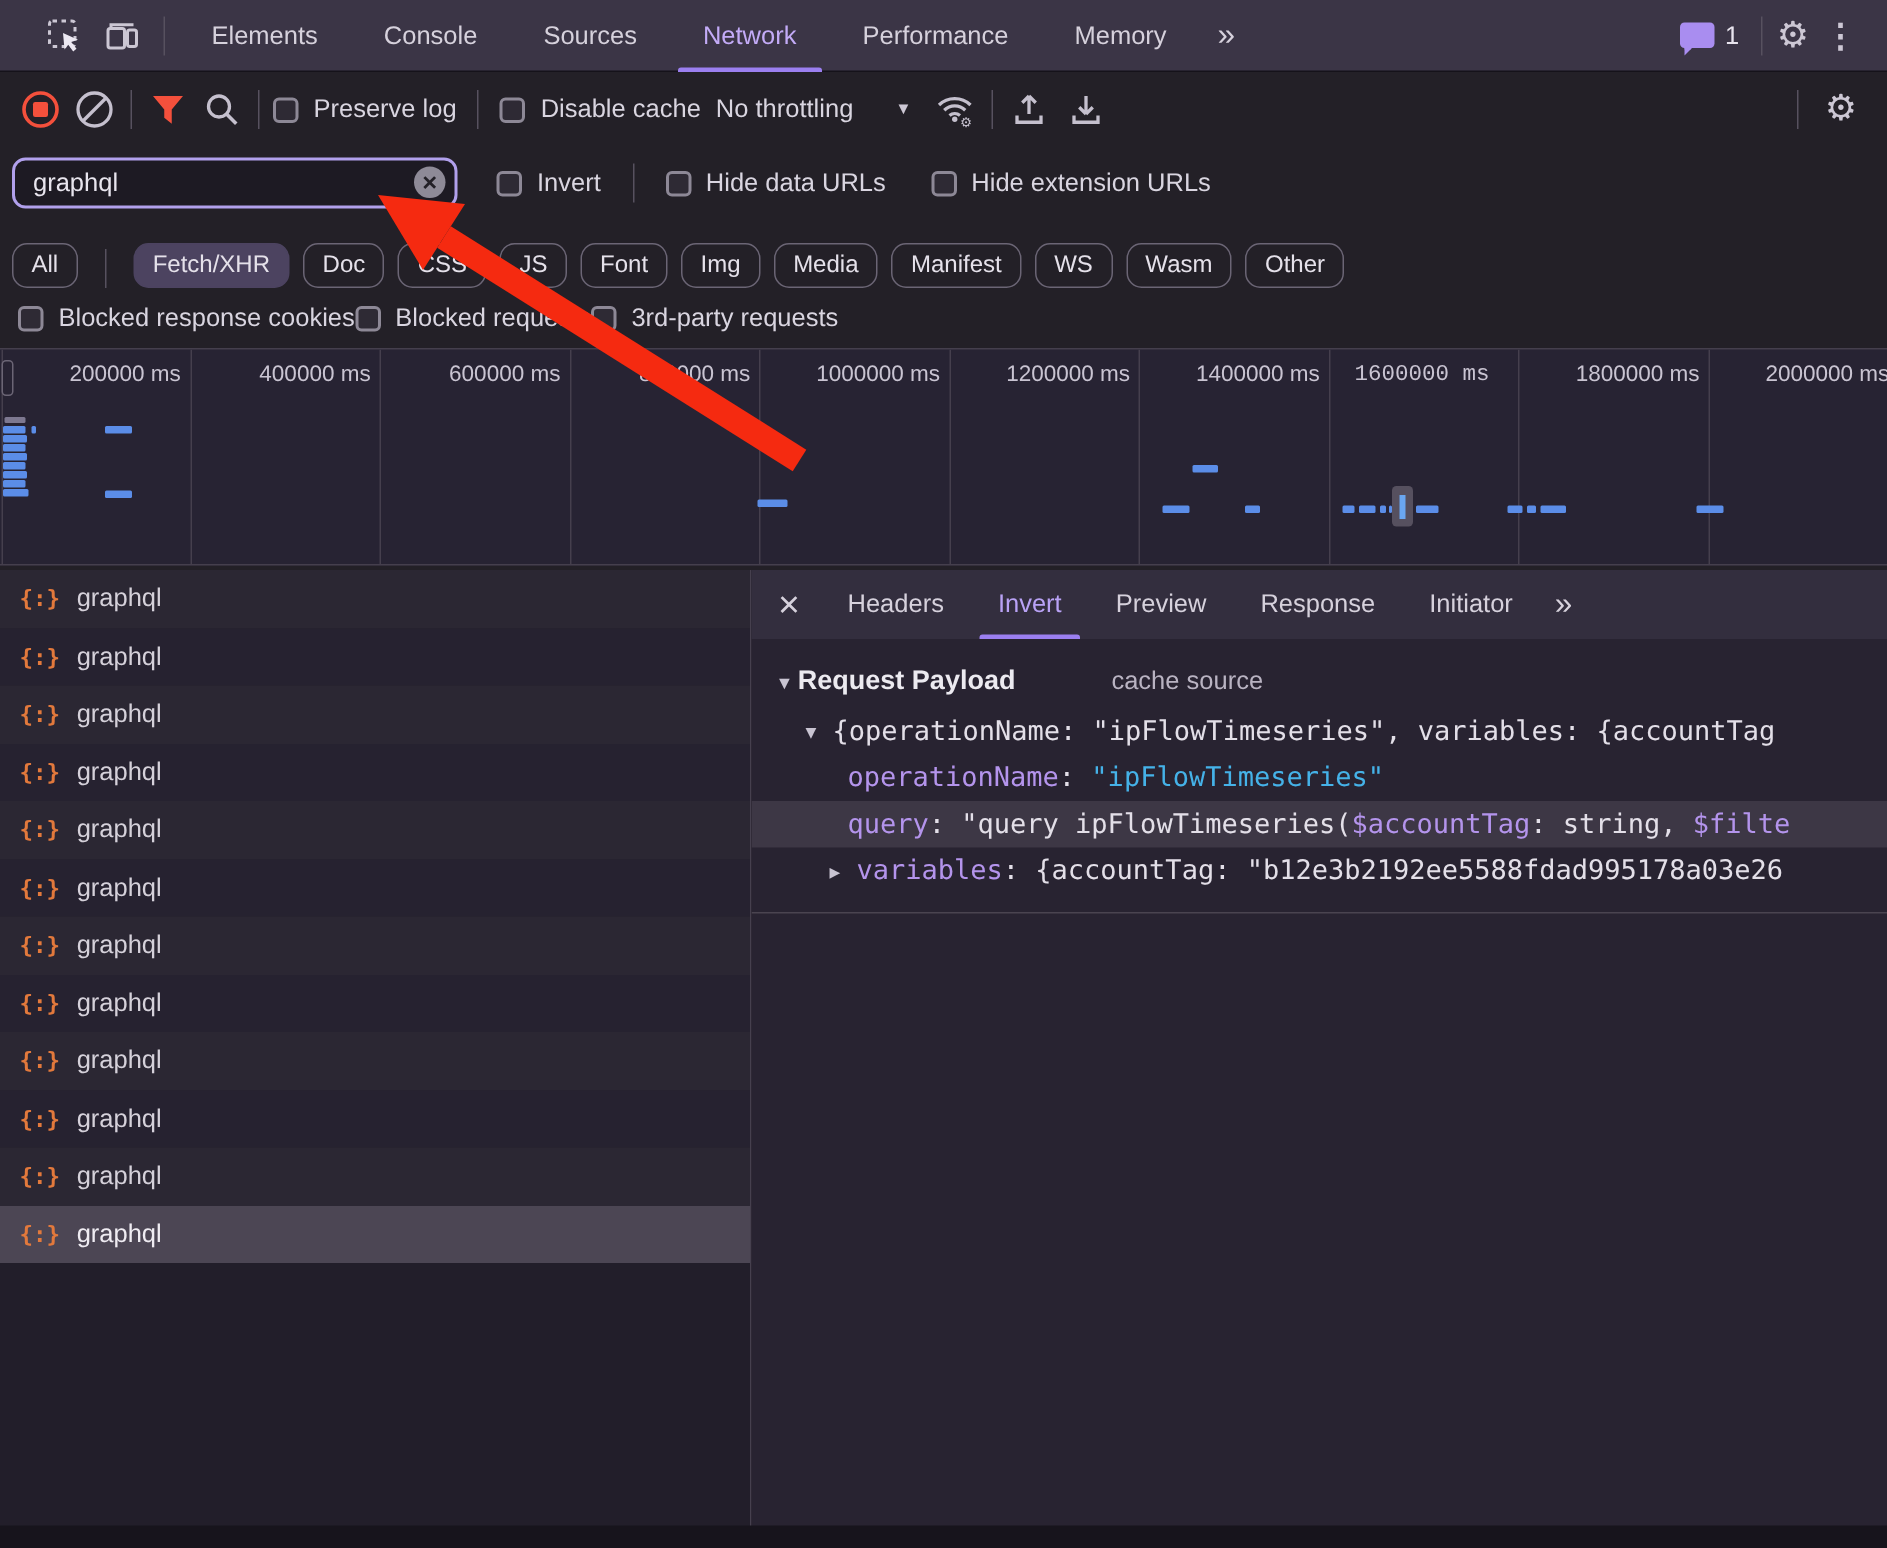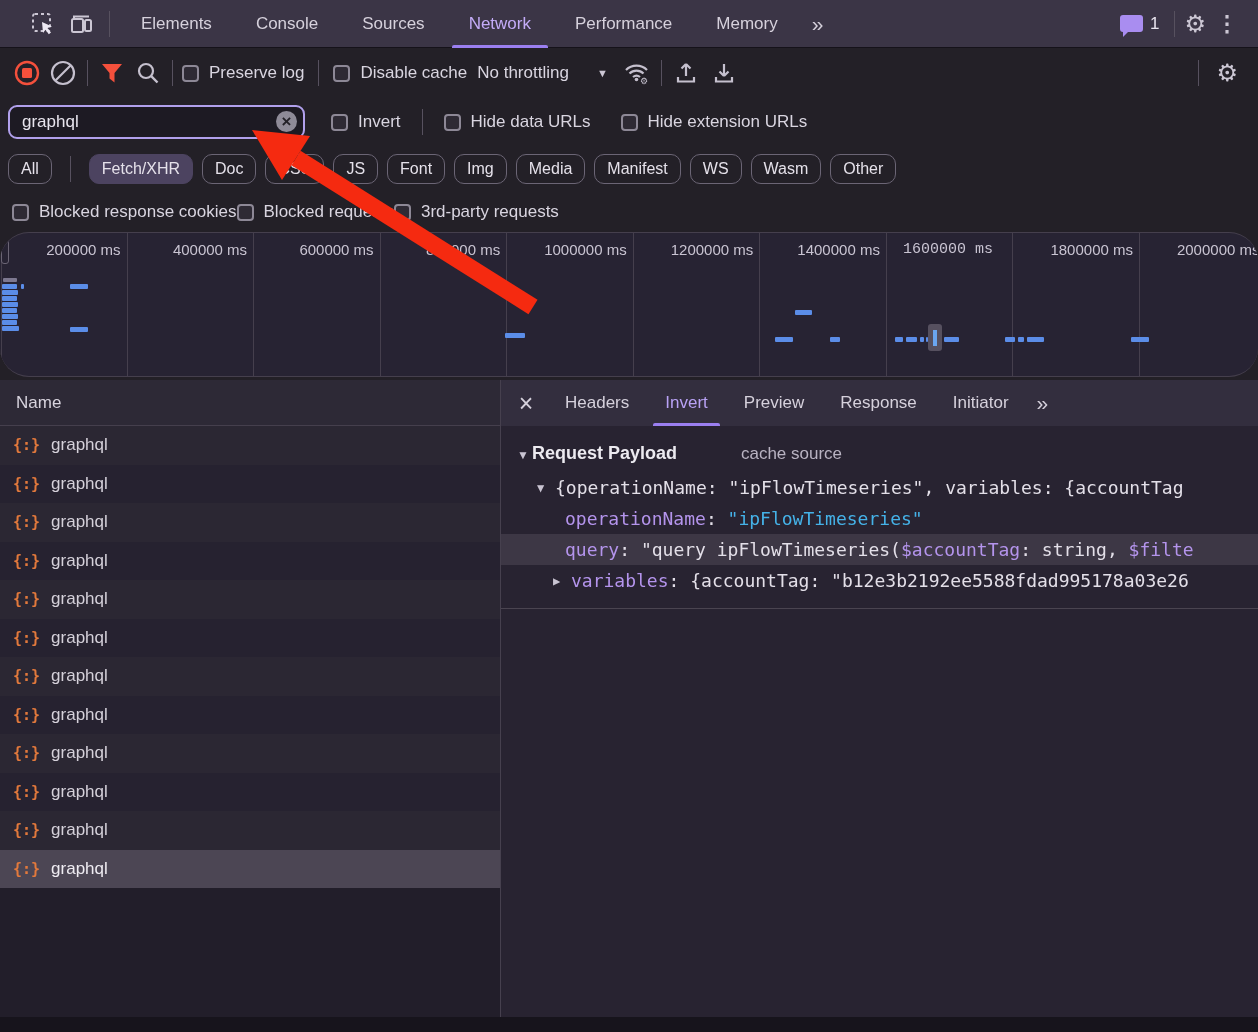--- a/index.html
+++ b/index.html
@@ -38,30 +38,30 @@
   .filter-row { display:flex; align-items:center; height:48px; padding:0 8px; gap:12px; background:#232027; }
   .filter-wrap { position:relative; width:297px; height:34px; border:2px solid #b1a0ec; border-radius:9px;
                  background:#1d1a23; display:flex; align-items:center; padding:0 32px 0 10px; flex:none; }
   .filter-input { flex:1; min-width:0; background:transparent; border:none; outline:none;
                   color:#e8e5ee; font-size:17px; font-family:"Liberation Sans",sans-serif; }
   .clear-pill { position:absolute; right:6px; top:4px; width:21px; height:21px; border-radius:50%;
                 background:#8e8a97; color:#232027; display:flex; align-items:center; justify-content:center;
                 font-size:17px; font-weight:bold; line-height:1; }
 
   
-  .chips-row { display:flex; align-items:center; height:46px; padding:0 8px; gap:9px; background:#232027; }
+  .chips-row { display:flex; align-items:flex-end; height:46px; padding:0 8px; gap:9px; background:#232027; }
   .chip { padding:5px 12px; border:1.5px solid #6b6575; border-radius:10px; font-size:16px;
           color:#e5e1ea; background:transparent; flex:none; }
   .chip.selected { background:#4c4360; border-color:#4c4360; }
 
   .cb-row { display:flex; align-items:center; height:40px; padding:0 12px; background:#232027; }
 
   
   .timeline { position:relative; height:145px; background:#272333;
-              border-top:1px solid #453f4d; border-bottom:1px solid #453f4d; overflow:hidden;border-radius:29px; }
+              border-top:1px solid #453f4d; border-bottom:1px solid #453f4d; overflow:hidden; }
   .tl-divider { position:absolute; top:0; bottom:0; width:1px; background:#453f4d; }
   .tl-label { position:absolute; top:8px; font-size:15px; color:#c9c4d2; white-space:nowrap; }
   .tl-bar { position:absolute; background:#5b8de8; border-radius:1px; }
   .tl-bar.faint { background:#7d7890; }
   .tl-marker { position:absolute; background:#56505f; border-radius:3px;
                display:flex; align-items:center; justify-content:center; }
   .tl-marker i { display:block; width:4px; height:16px; background:#6aa6f0; }
   .tl-handle { position:absolute; left:1px; top:7px; width:8px; height:24px; border:1.5px solid #6b6575;
                border-radius:3px; }
 
@@ -310,23 +310,20 @@
       <div class="tl-bar" style="left: 926px; top: 104px; width: 2px; height: 5px;"></div>
       <div class="tl-bar" style="left: 944px; top: 104px; width: 15px; height: 5px;"></div>
       <div class="tl-bar" style="left: 1005px; top: 104px; width: 10px; height: 5px;"></div>
       <div class="tl-bar" style="left: 1018px; top: 104px; width: 6px; height: 5px;"></div>
       <div class="tl-bar" style="left: 1027px; top: 104px; width: 17px; height: 5px;"></div>
       <div class="tl-bar" style="left: 1131px; top: 104px; width: 18px; height: 5px;"></div>
     </div>
 
   <div class="bottom">
     <div class="left-panel">
-      <div class="name-header">
-        <span>Name</span>
-      </div>
       <div style="display:flex;flex-direction:column;">
           <div class="req-row odd">
             <span class="json-icon">{:}</span>
             <span>graphql</span>
           </div>
           <div class="req-row even">
             <span class="json-icon">{:}</span>
             <span>graphql</span>
           </div>
           <div class="req-row odd">

